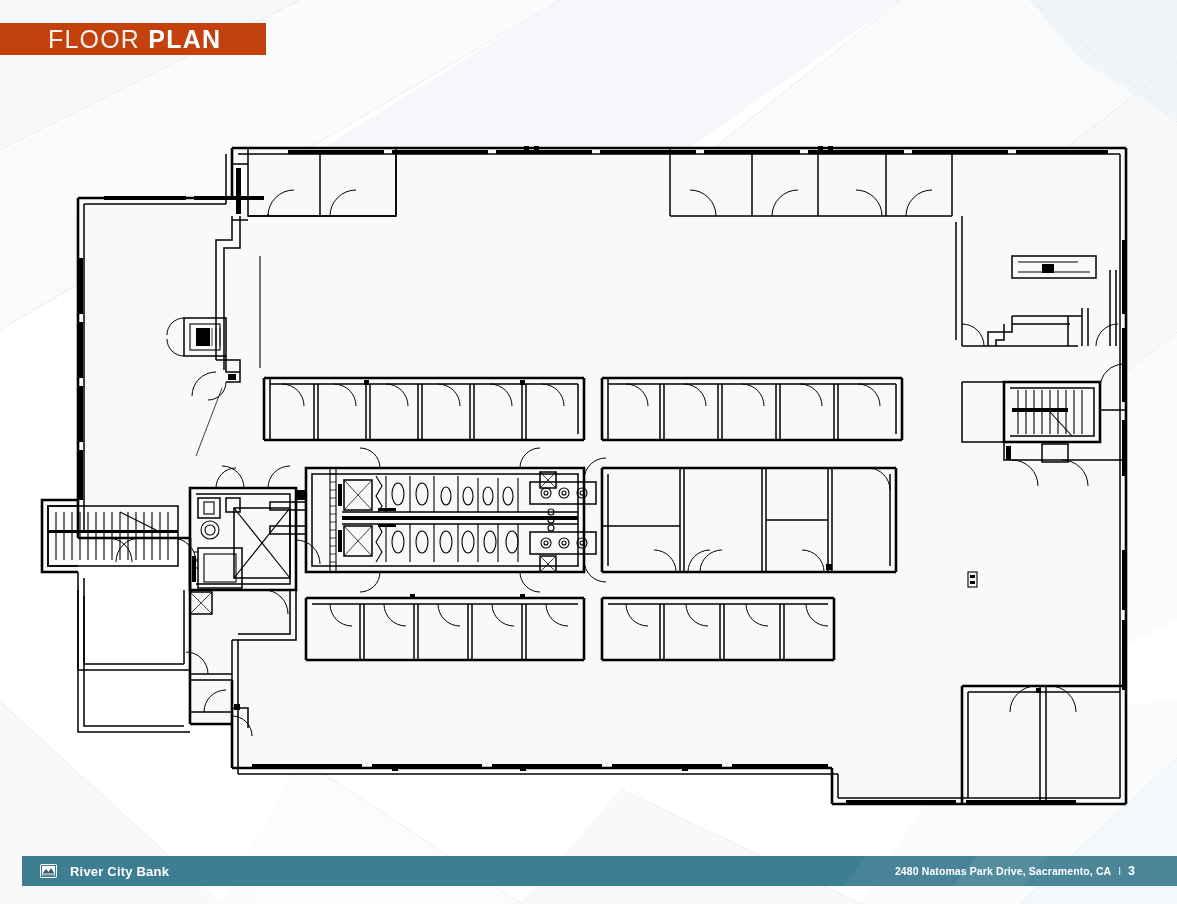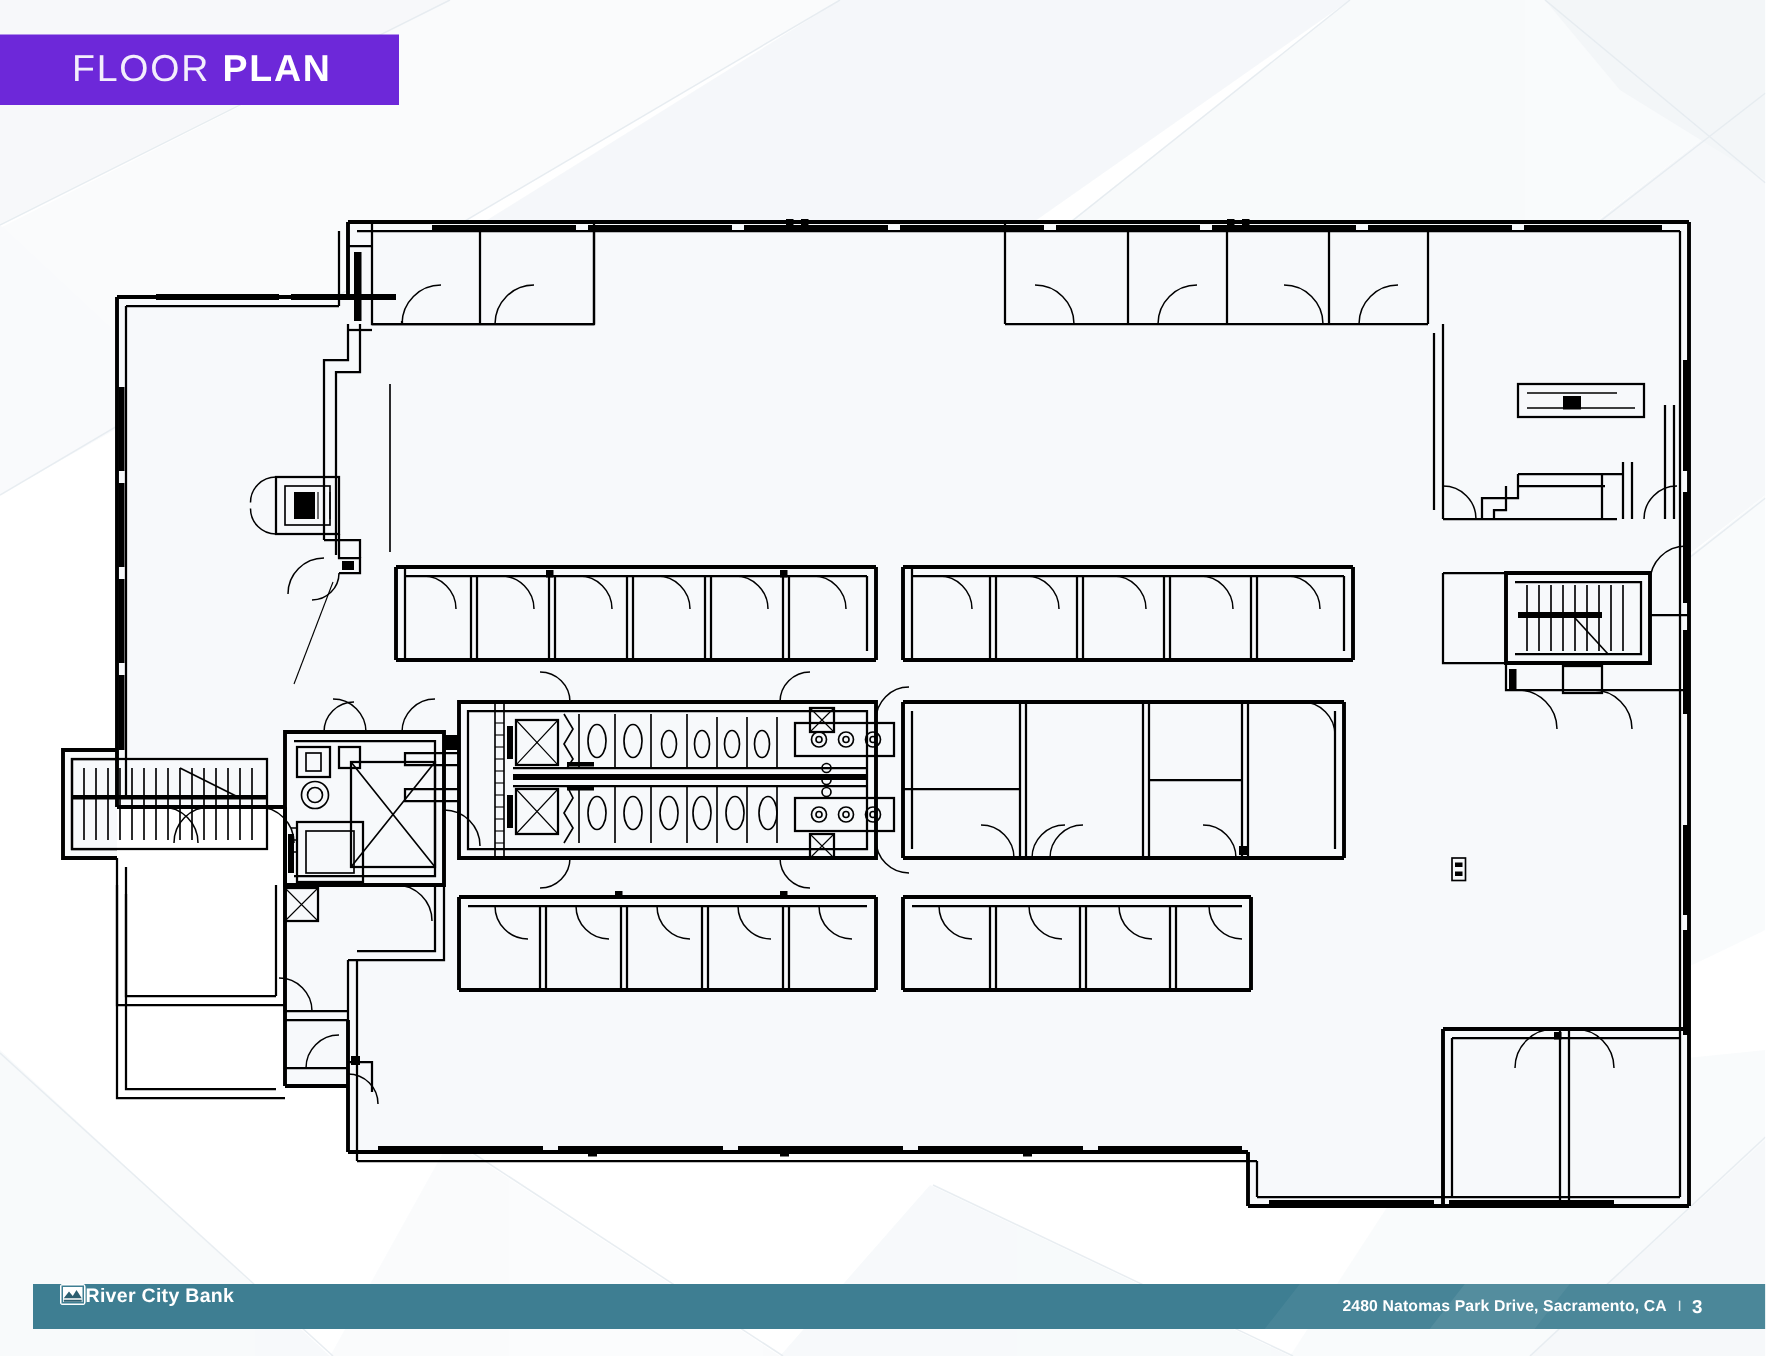--- a/index.html
+++ b/index.html
@@ -14,22 +14,22 @@
     width: 1177px; height: 904px;
     background: #ffffff;
     overflow: hidden;
   }
   
   #bg-facets { position: absolute; inset: 0; z-index: 0; }
 
   
   #header-banner {
     position: absolute; left: 0; top: 23px;
-    width: 266px; height: 47px;
-    background: #6d28d9;
+    width: 266px; height: 32px;
+    background: #c2410c;
     z-index: 3;
     display: flex; align-items: center;
   }
   #header-banner .title {
     margin-left: 48px;
     font-size: 25px;
     letter-spacing: 1.2px;
     color: #ffffff;
     white-space: nowrap;
   }
@@ -59,21 +59,21 @@
     transform: skewX(-38deg);
   }
   #footer-bar .diag2 {
     position: absolute; right: 150px; top: -30px;
     width: 180px; height: 110px;
     background: rgba(255,255,255,.05);
     transform: skewX(-38deg);
   }
   #brand {
     position: absolute; left: 18px; top: 0; height: 30px;
-    display: flex; gap: 0;
+    display: flex; align-items: center; gap: 13px;
   }
   #brand .logo-mark {
     width: 17px; height: 14px; background: #ffffff;
     border-radius: 2px; position: relative; overflow: hidden;
     flex: none;
   }
   #brand .logo-mark svg { display: block; }
   #brand .brand-name {
     color: #ffffff; font-size: 13px; font-weight: 700;
     letter-spacing: .2px; white-space: nowrap;

